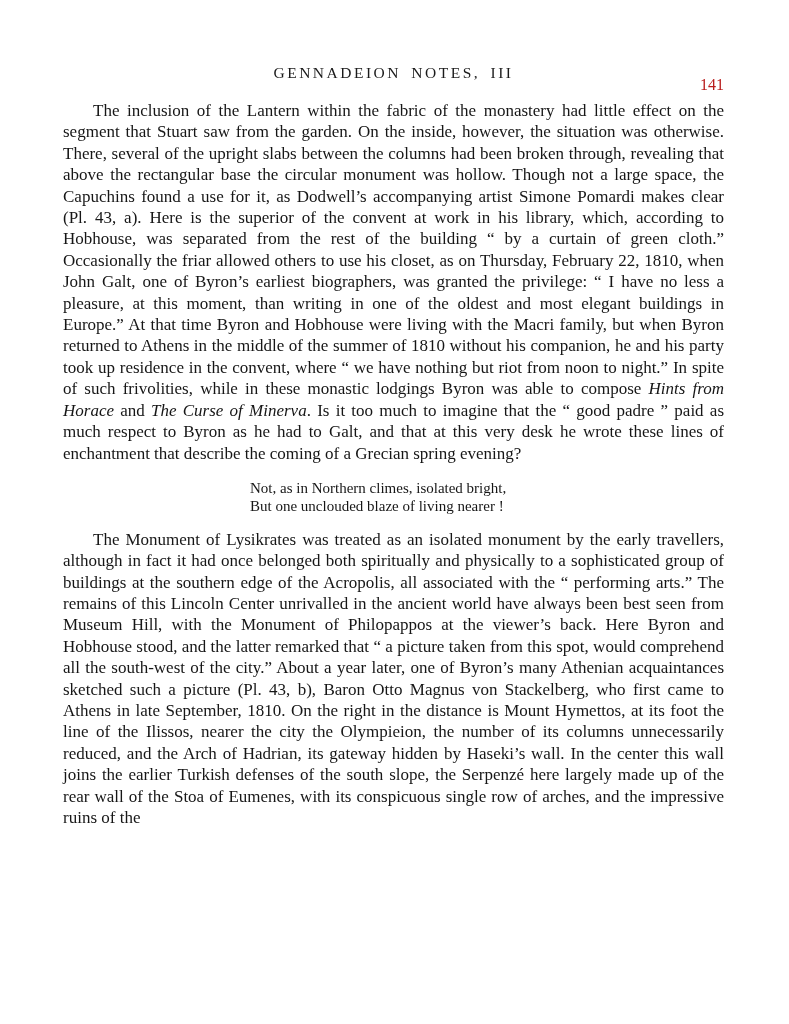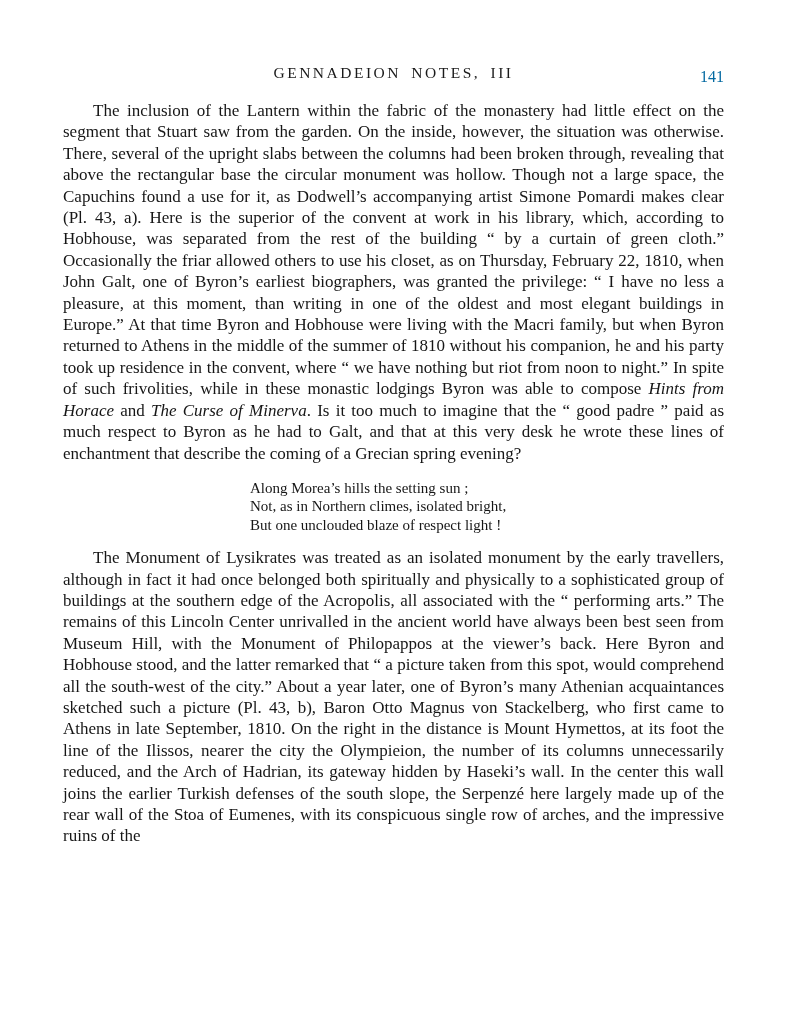--- a/index.html
+++ b/index.html
@@ -28,24 +28,24 @@
   .running-title {
     display: block;
     text-align: center;
     font-size: 15.5px;
     letter-spacing: 2.5px;
     word-spacing: 4px;
     color: #1a1a1a;
   }
   .page-number {
     position: absolute;
-    top: 4px;
+    top: 12px;
     right: 0;
     font-size: 16px;
-    color: #0369a1;
+    color: #b91c1c;
   }
   .body-text {
     position: absolute;
     top: 100px;
     left: 63px;
     width: 661px;
     font-size: 17px;
     line-height: 21.4px;
     text-align: justify;
   }
@@ -76,22 +76,21 @@
     <span class="running-title">GENNADEION NOTES, III</span>
     <span class="page-number">141</span>
   </div>
 
   <div class="body-text">
 
 
     <p class="para indent"><span>The inclusion of the Lantern within the fabric of the monastery had little effect on the segment that Stuart saw from the garden. On the inside, however, the situation was otherwise. There, several of the upright slabs between the columns had been broken through, revealing that above the rectangular base the circular monument was hollow. Though not a large space, the Capuchins found a use for it, as Dodwell’s accompanying artist Simone Pomardi makes clear (Pl. 43, a). Here is the superior of the convent at work in his library, which, according to Hobhouse, was separated from the rest of the building “ by a curtain of green cloth.” Occasionally the friar allowed others to use his closet, as on Thursday, February 22, 1810, when John Galt, one of Byron’s earliest biographers, was granted the privilege: “ I have no less a pleasure, at this moment, than writing in one of the oldest and most elegant buildings in Europe.” At that time Byron and Hobhouse were living with the Macri family, but when Byron returned to Athens in the middle of the summer of 1810 without his companion, he and his party took up residence in the convent, where “ we have nothing but riot from noon to night.” In spite of such frivolities, while in these monastic lodgings Byron was able to compose </span><i>Hints from Horace</i><span> and </span><i>The Curse of Minerva</i><span>. Is it too much to imagine that the “ good padre ” paid as much respect to Byron as he had to Galt, and that at this very desk he wrote these lines of enchantment that describe the coming of a Grecian spring evening?</span></p>
 
     <div class="poem">
-      <div class="poem-line">Along Morea’s hills the setting sun ;</div>
       <div class="poem-line">Not, as in Northern climes, isolated bright,</div>
-      <div class="poem-line">But one unclouded blaze of respect light !</div>
+      <div class="poem-line">But one unclouded blaze of living nearer !</div>
     </div>
 
     <p class="para indent">The Monument of Lysikrates was treated as an isolated monument by the early travellers, although in fact it had once belonged both spiritually and physically to a sophisticated group of buildings at the southern edge of the Acropolis, all associated with the “ performing arts.” The remains of this Lincoln Center unrivalled in the ancient world have always been best seen from Museum Hill, with the Monument of Philopappos at the viewer’s back. Here Byron and Hobhouse stood, and the latter remarked that “ a picture taken from this spot, would comprehend all the south-west of the city.” About a year later, one of Byron’s many Athenian acquaintances sketched such a picture (Pl. 43, b), Baron Otto Magnus von Stackelberg, who first came to Athens in late September, 1810. On the right in the distance is Mount Hymettos, at its foot the line of the Ilissos, nearer the city the Olympieion, the number of its columns unnecessarily reduced, and the Arch of Hadrian, its gateway hidden by Haseki’s wall. In the center this wall joins the earlier Turkish defenses of the south slope, the Serpenzé here largely made up of the rear wall of the Stoa of Eumenes, with its conspicuous single row of arches, and the impressive ruins of the</p>
 
   </div>
 
 </div>
 
 </body></html>

